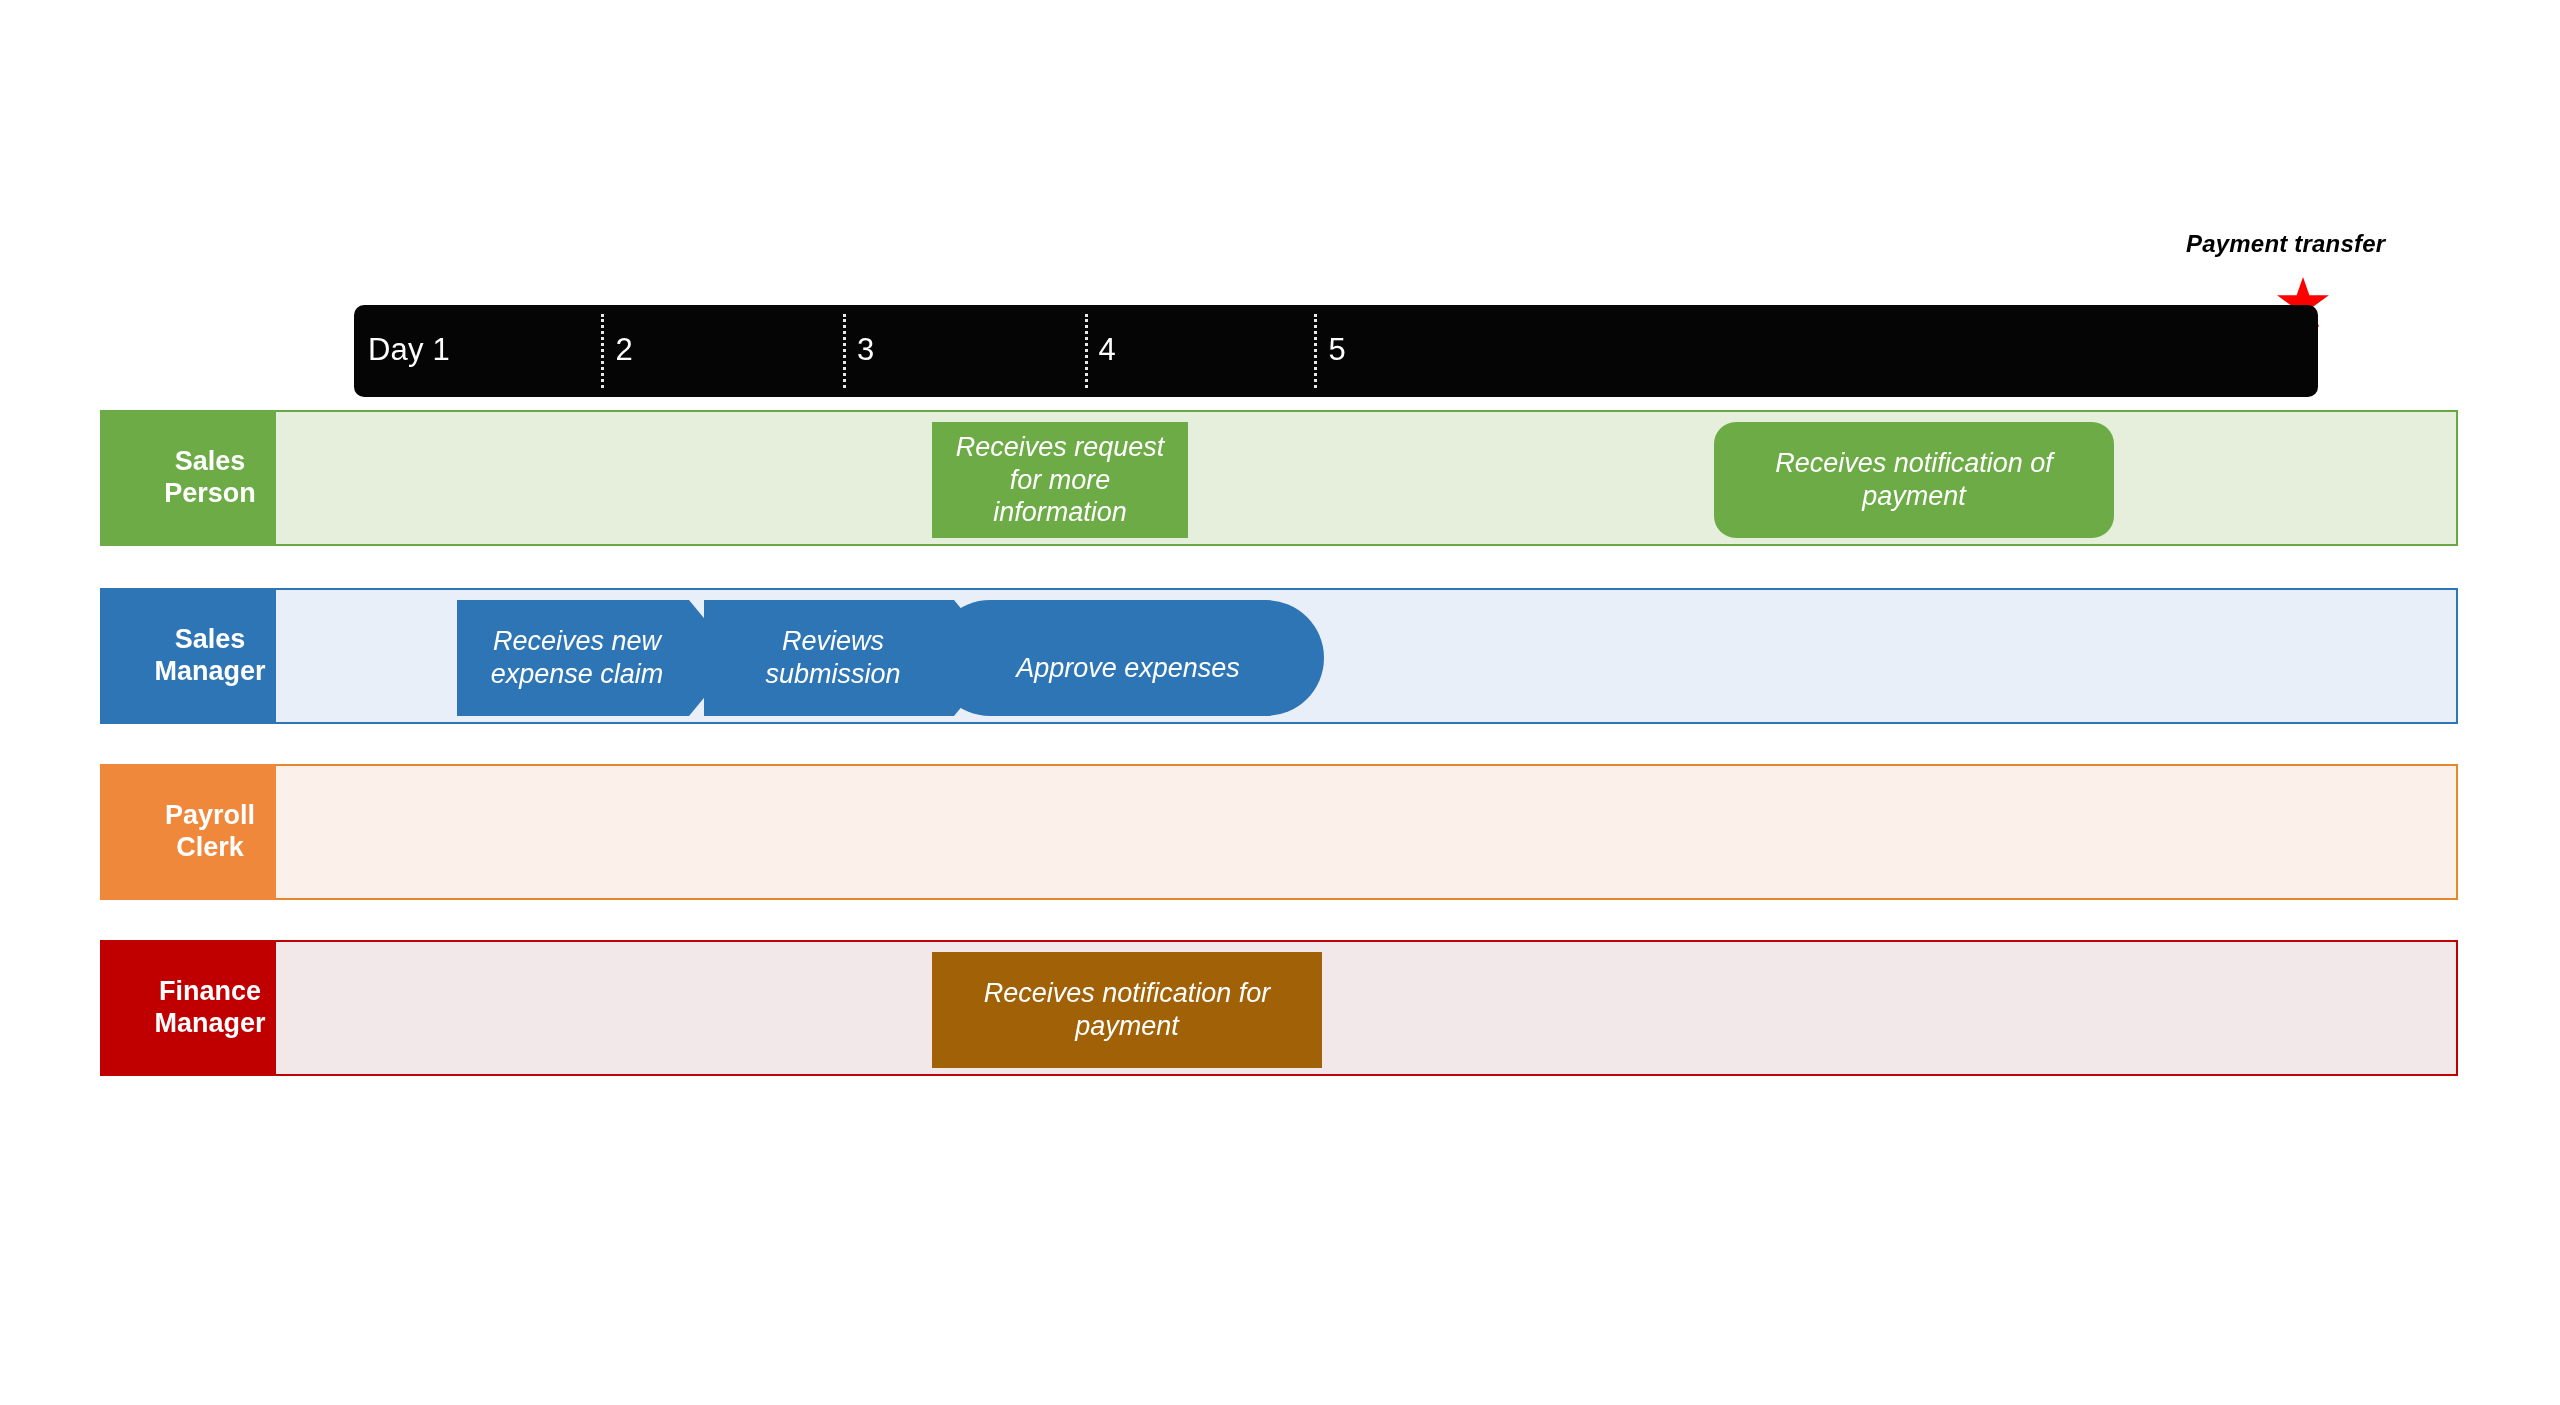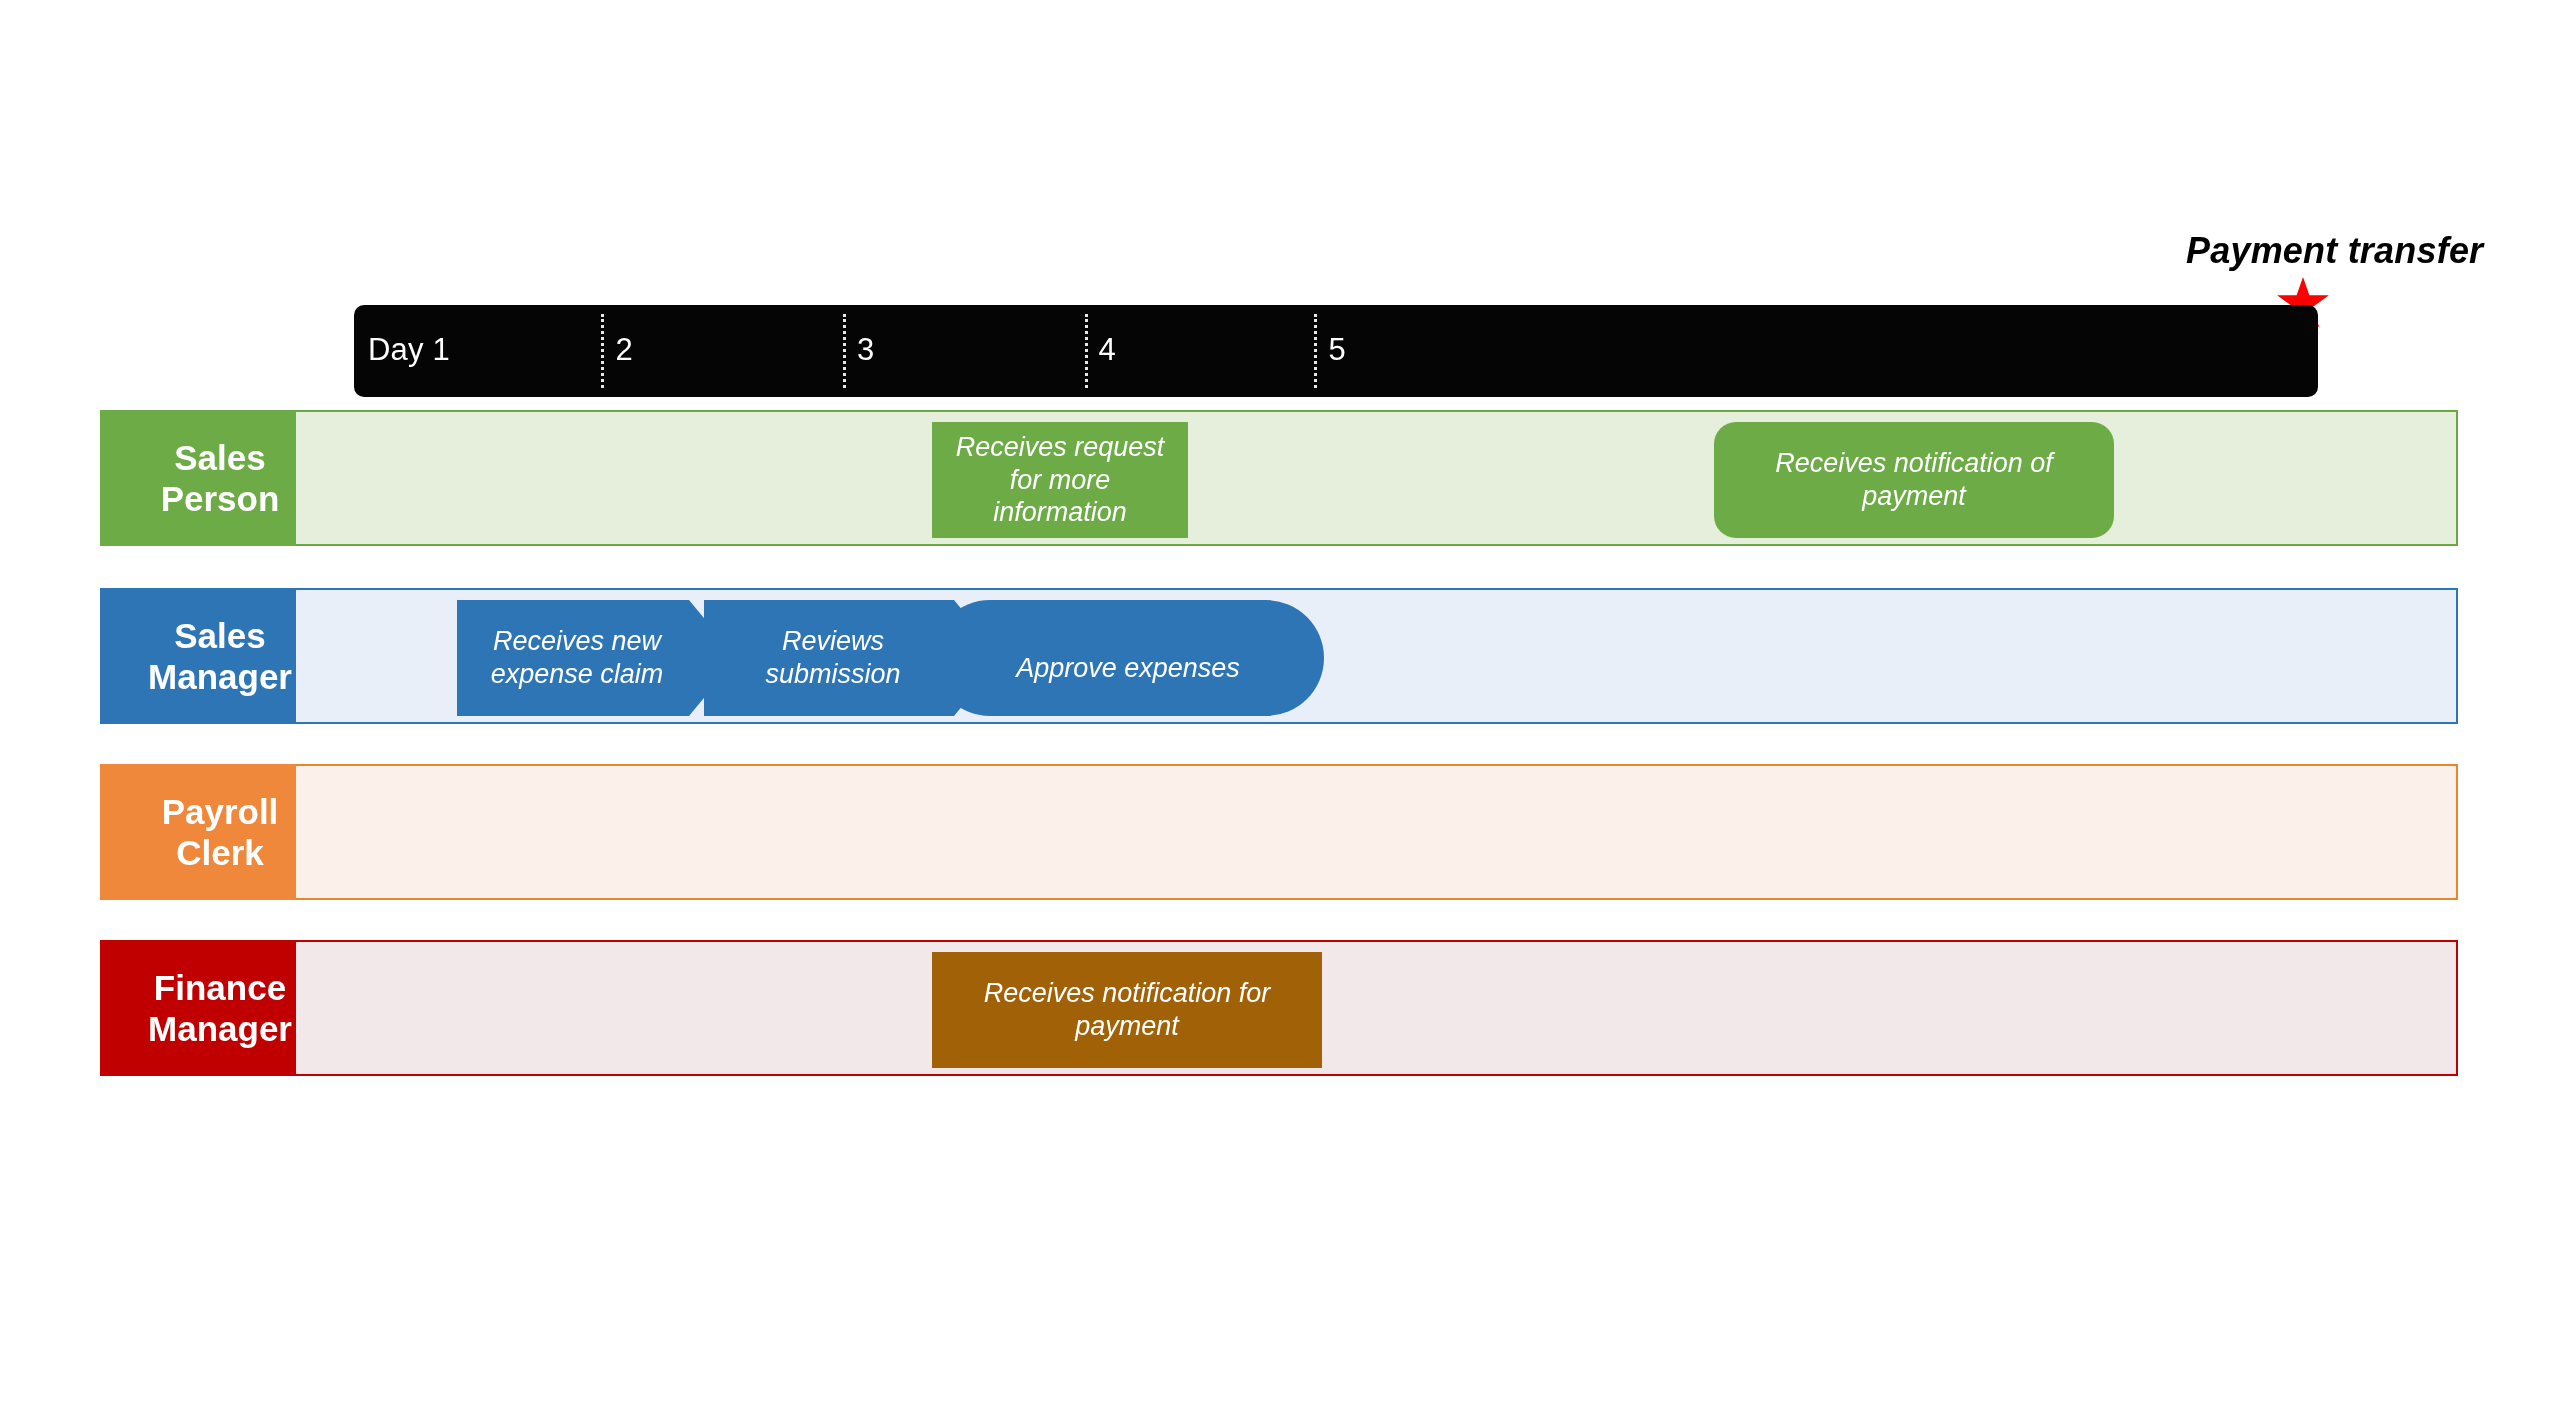--- a/index.html
+++ b/index.html
@@ -63,21 +63,21 @@
     letter-spacing: .2px;
     white-space: nowrap;
     font-family: "Liberation Sans", sans-serif;
   }
 
   
   .payment-note {
     position: absolute;
     left: 2186px;
     top: 230px;
-    font-size: 36px;
+    font-size: 24px;
     font-weight: bold;
     font-style: italic;
     color: #000000;
     white-space: nowrap;
     letter-spacing: .2px;
   }
   .star-icon {
     position: absolute;
     left: 2276px;
     top: 276px;
@@ -91,27 +91,27 @@
     left: 100px;
     width: 2358px;
     height: 136px;
     box-sizing: border-box;
     border: 2px solid;
   }
   .lane-label {
     position: absolute;
     left: -2px;
     top: -2px;
-    width: 196px;
+    width: 176px;
     height: 136px;
     display: flex;
     align-items: center;
     justify-content: center;
     color: #ffffff;
-    font-size: 35px;
+    font-size: 27px;
     font-weight: bold;
     text-align: center;
     line-height: 1.18;
     box-sizing: border-box;
     z-index: 3;
     padding-left: 44px;
   }
   .lane-body {
     position: absolute;
     left: 202px;

